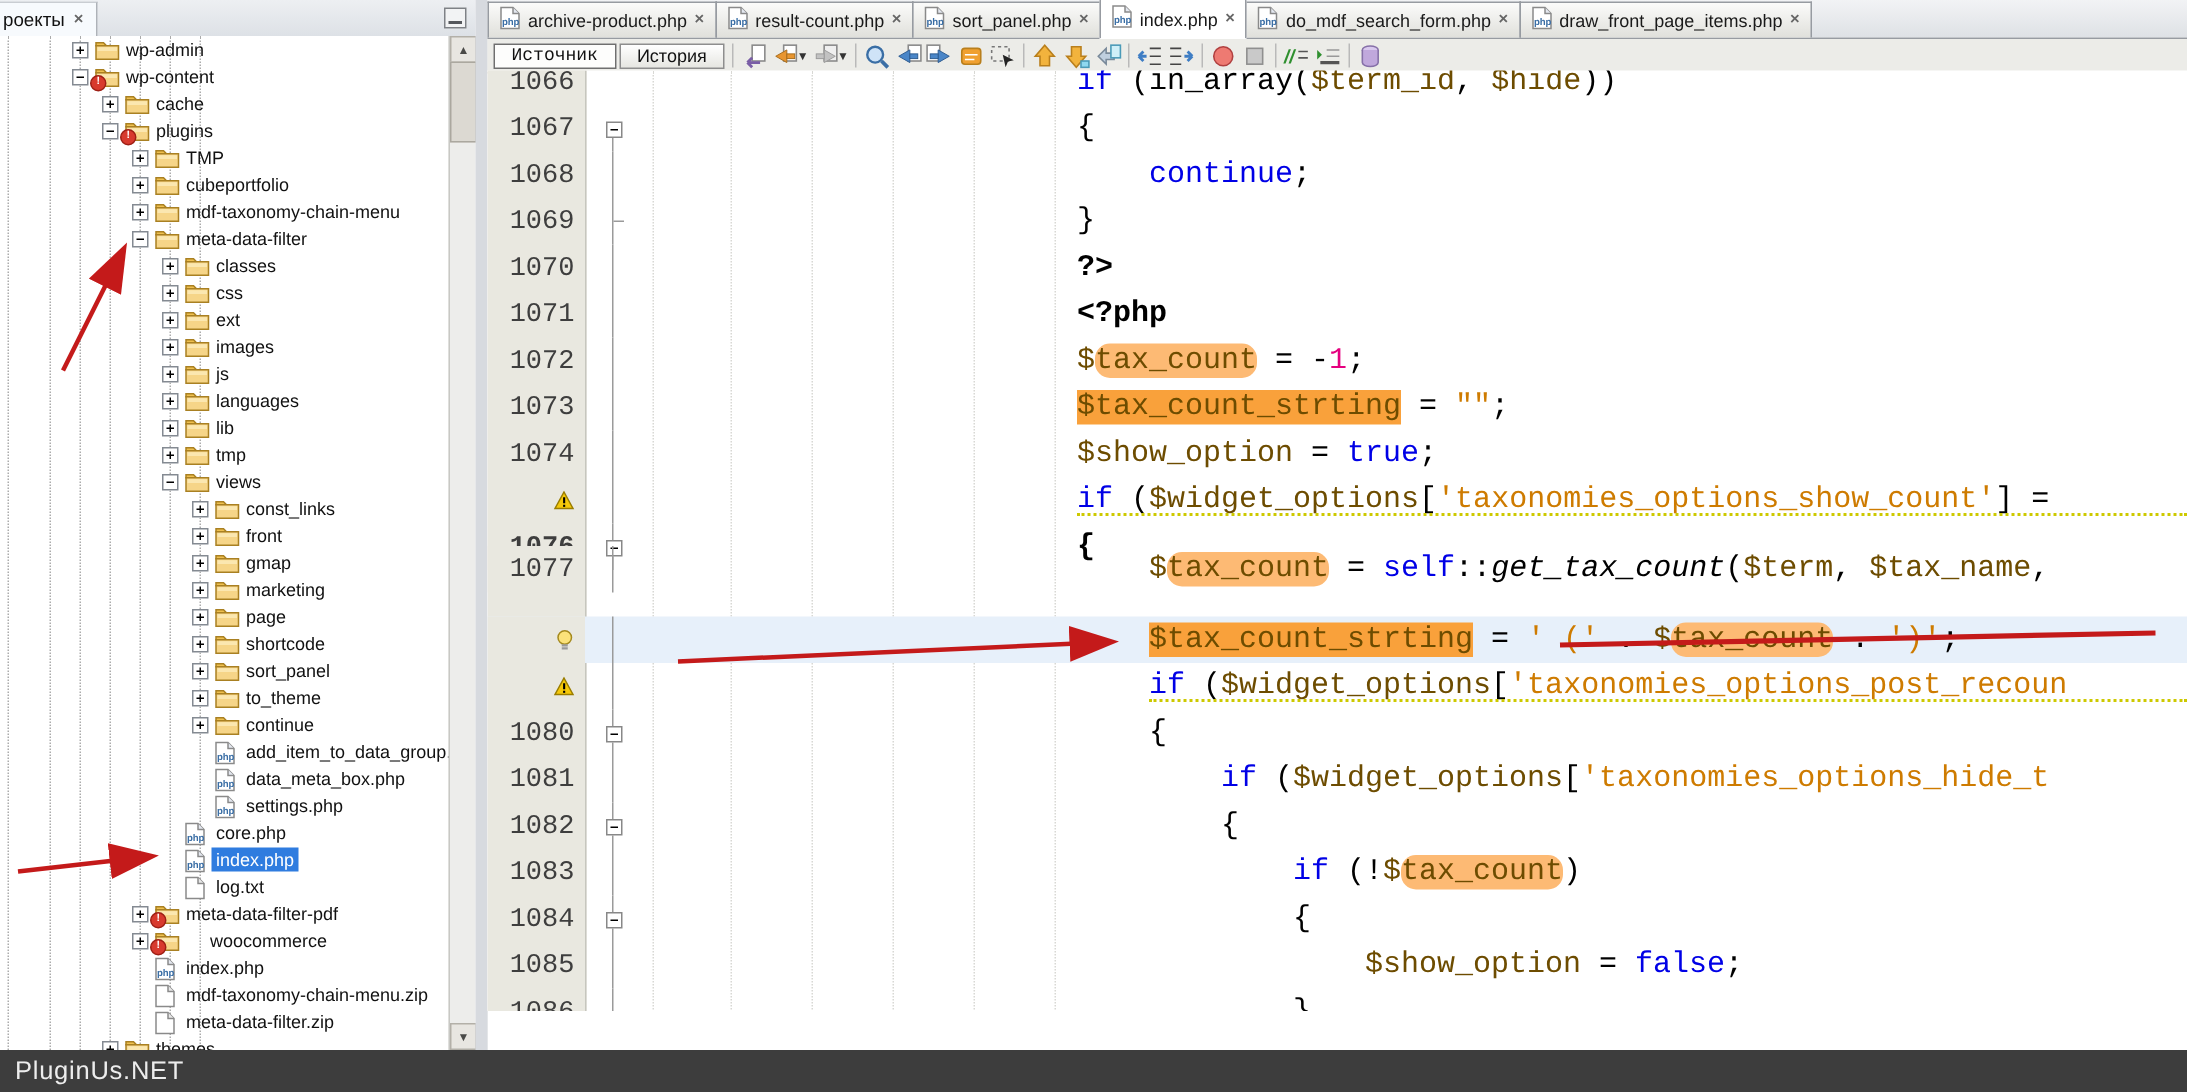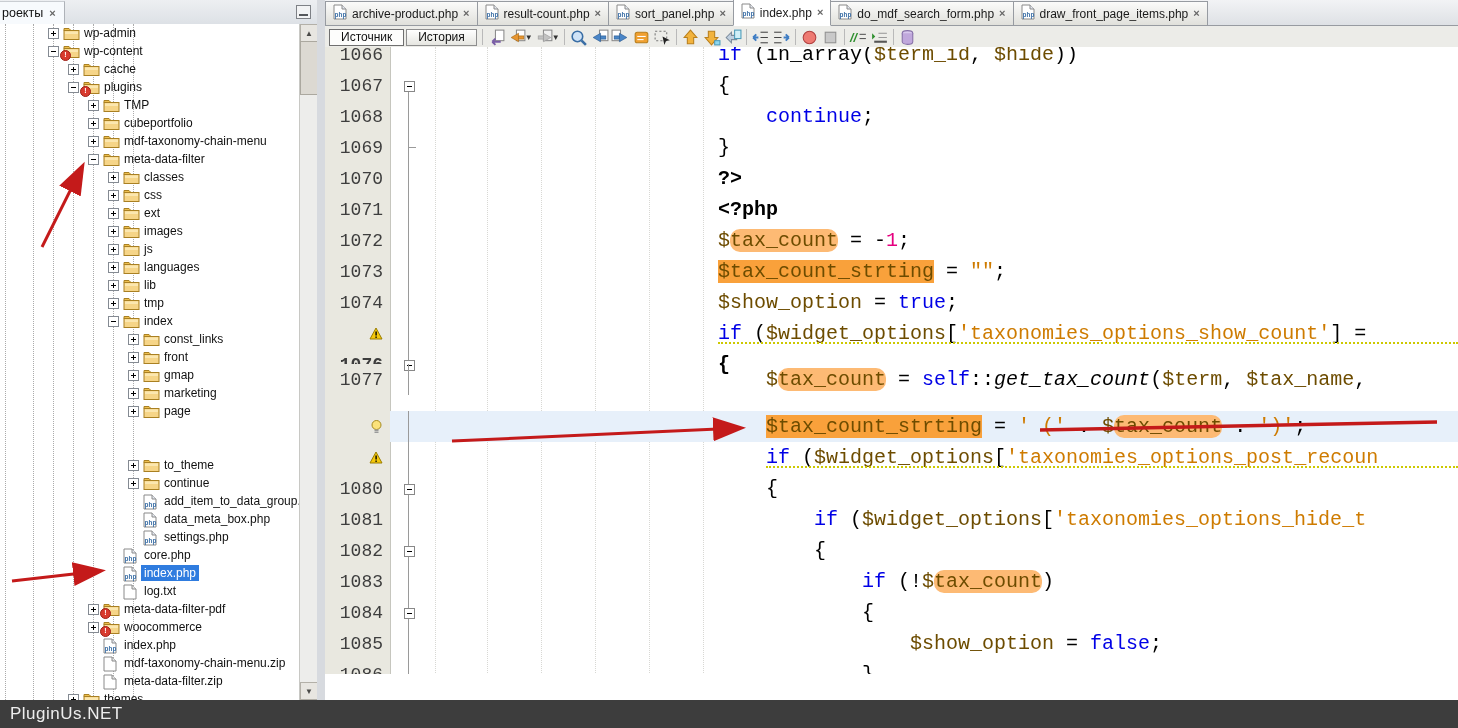--- a/index.html
+++ b/index.html
@@ -40,21 +40,21 @@
   #tab-strip{position:relative;height:25px;background:linear-gradient(#F2F3F5,#DEE1E5);
     border-bottom:1px solid #979BA1;display:flex;align-items:flex-end;}
   .tab{display:inline-flex;align-items:center;gap:5px;padding:0 7px;height:23px;
     border:1px solid #979BA1;border-bottom:none;background:linear-gradient(#FBFBFA,#E0E0DB);
     font-size:12px;color:#1a1a1a;white-space:nowrap;margin-right:-1px;position:relative;}
   .tab.active{background:#fff;height:25px;z-index:2;margin-bottom:-1px;border-bottom:1px solid #fff;}
   #toolbar{height:22px;background:#ECECE8;border-bottom:1px solid #B6B6AE;
     display:flex;align-items:center;padding-left:4px;gap:2px;}
   .tb-btn{height:17px;padding:0 11px;font-size:12px;color:#111;border:1px solid #8E8E8E;
     background:linear-gradient(#FFFFFF,#E6E6E1);display:inline-flex;align-items:center;}
-  .tb-btn.active{background:#FDFDFC;border-color:#6F6F6F;}
+  .tb-btn.active{background:#FDFDFC;border-color:#6F6F6F;font-family:Liberation Mono, monospace;}
   .tsep{width:1px;height:16px;background:#B9B9B9;margin:0 3px;}
   .tbi{width:21px;height:19px;display:inline-flex;align-items:center;justify-content:center;}
   .caret{font-size:8px;color:#333;margin-left:-3px;margin-right:1px;}
   
   #code-area{position:absolute;left:0;top:47px;width:1133px;height:627px;overflow:hidden;background:#fff;}
   #gutter-bg{position:absolute;left:0;top:0;width:65px;height:653px;background:#E9E8E0;border-right:1px solid #C6C6BE;}
   .code-guide{position:absolute;top:0;height:640px;width:0;border-left:1px dotted #D8D8D4;}
   .code-row{position:absolute;left:0;width:1133px;height:31px;display:flex;}
   .code-row.current{background:#E7F0FA;}
   .gut{width:65px;flex:none;background:#E9E8E0;display:flex;align-items:center;justify-content:flex-end;
@@ -298,21 +298,21 @@
         </div>
         <div class="trow" style="top: 288px;">
           <span class="exp" style="left:108px">
             <i class="h"></i>
           </span>
           <span class="ticon" style="left:123px"><svg width="17" height="15" viewBox="0 0 17 14">
               <path d="M1 2 L6 2 L8 4 L1 4 Z" fill="#EFC04F" stroke="#A98022"></path>
               <rect x="1" y="4" width="15" height="9" fill="#F6D588" stroke="#A98022"></rect>
               <rect x="2" y="5" width="13" height="2.5" fill="#FBE7B0"></rect>
             </svg></span>
-          <span class="tlab " style="left:141px">index</span>
+          <span class="tlab " style="left:141px">views</span>
         </div>
         <div class="trow" style="top: 324px;">
           <span class="exp" style="left:128px">
             <i class="h"></i>
             <i class="v"></i>
           </span>
           <span class="ticon" style="left:143px"><svg width="17" height="15" viewBox="0 0 17 14">
               <path d="M1 2 L6 2 L8 4 L1 4 Z" fill="#EFC04F" stroke="#A98022"></path>
               <rect x="1" y="4" width="15" height="9" fill="#F6D588" stroke="#A98022"></rect>
               <rect x="2" y="5" width="13" height="2.5" fill="#FBE7B0"></rect>
@@ -360,20 +360,44 @@
             <i class="h"></i>
             <i class="v"></i>
           </span>
           <span class="ticon" style="left:143px"><svg width="17" height="15" viewBox="0 0 17 14">
               <path d="M1 2 L6 2 L8 4 L1 4 Z" fill="#EFC04F" stroke="#A98022"></path>
               <rect x="1" y="4" width="15" height="9" fill="#F6D588" stroke="#A98022"></rect>
               <rect x="2" y="5" width="13" height="2.5" fill="#FBE7B0"></rect>
             </svg></span>
           <span class="tlab " style="left:161px">page</span>
         </div>
+        <div class="trow" style="top: 396px;">
+          <span class="exp" style="left:128px">
+            <i class="h"></i>
+            <i class="v"></i>
+          </span>
+          <span class="ticon" style="left:143px"><svg width="17" height="15" viewBox="0 0 17 14">
+              <path d="M1 2 L6 2 L8 4 L1 4 Z" fill="#EFC04F" stroke="#A98022"></path>
+              <rect x="1" y="4" width="15" height="9" fill="#F6D588" stroke="#A98022"></rect>
+              <rect x="2" y="5" width="13" height="2.5" fill="#FBE7B0"></rect>
+            </svg></span>
+          <span class="tlab " style="left:161px">shortcode</span>
+        </div>
+        <div class="trow" style="top: 414px;">
+          <span class="exp" style="left:128px">
+            <i class="h"></i>
+            <i class="v"></i>
+          </span>
+          <span class="ticon" style="left:143px"><svg width="17" height="15" viewBox="0 0 17 14">
+              <path d="M1 2 L6 2 L8 4 L1 4 Z" fill="#EFC04F" stroke="#A98022"></path>
+              <rect x="1" y="4" width="15" height="9" fill="#F6D588" stroke="#A98022"></rect>
+              <rect x="2" y="5" width="13" height="2.5" fill="#FBE7B0"></rect>
+            </svg></span>
+          <span class="tlab " style="left:161px">sort_panel</span>
+        </div>
         <div class="trow" style="top: 432px;">
           <span class="exp" style="left:128px">
             <i class="h"></i>
             <i class="v"></i>
           </span>
           <span class="ticon" style="left:143px"><svg width="17" height="15" viewBox="0 0 17 14">
               <path d="M1 2 L6 2 L8 4 L1 4 Z" fill="#EFC04F" stroke="#A98022"></path>
               <rect x="1" y="4" width="15" height="9" fill="#F6D588" stroke="#A98022"></rect>
               <rect x="2" y="5" width="13" height="2.5" fill="#FBE7B0"></rect>
             </svg></span>
@@ -455,21 +479,21 @@
           <span class="exp" style="left:88px">
             <i class="h"></i>
             <i class="v"></i>
           </span>
           <span class="ticon" style="left:103px"><svg width="17" height="15" viewBox="0 0 17 14">
               <path d="M1 2 L6 2 L8 4 L1 4 Z" fill="#EFC04F" stroke="#A98022"></path>
               <rect x="1" y="4" width="15" height="9" fill="#F6D588" stroke="#A98022"></rect>
               <rect x="2" y="5" width="13" height="2.5" fill="#FBE7B0"></rect>
             </svg></span>
           <span class="badge" style="left:100px;top:8px">!</span>
-          <span class="tlab " style="left:121px">woocommerce</span>
+          <span class="tlab " style="left:137px">woocommerce</span>
         </div>
         <div class="trow" style="top: 612px;">
           <span class="ticon" style="left:103px"><svg width="14" height="16" viewBox="0 0 14 16">
               <path d="M1 1 L9 1 L13 5 L13 15 L1 15 Z" fill="#fff" stroke="#8a8a8a"></path>
               <path d="M9 1 L9 5 L13 5" fill="#E4E8F0" stroke="#8a8a8a"></path>
               <text x="1.6" y="12.5" font-size="6.4" font-weight="bold" fill="#3A6EA5">php</text>
             </svg></span>
           <span class="tlab " style="left:121px">index.php</span>
         </div>
         <div class="trow" style="top: 630px;">

